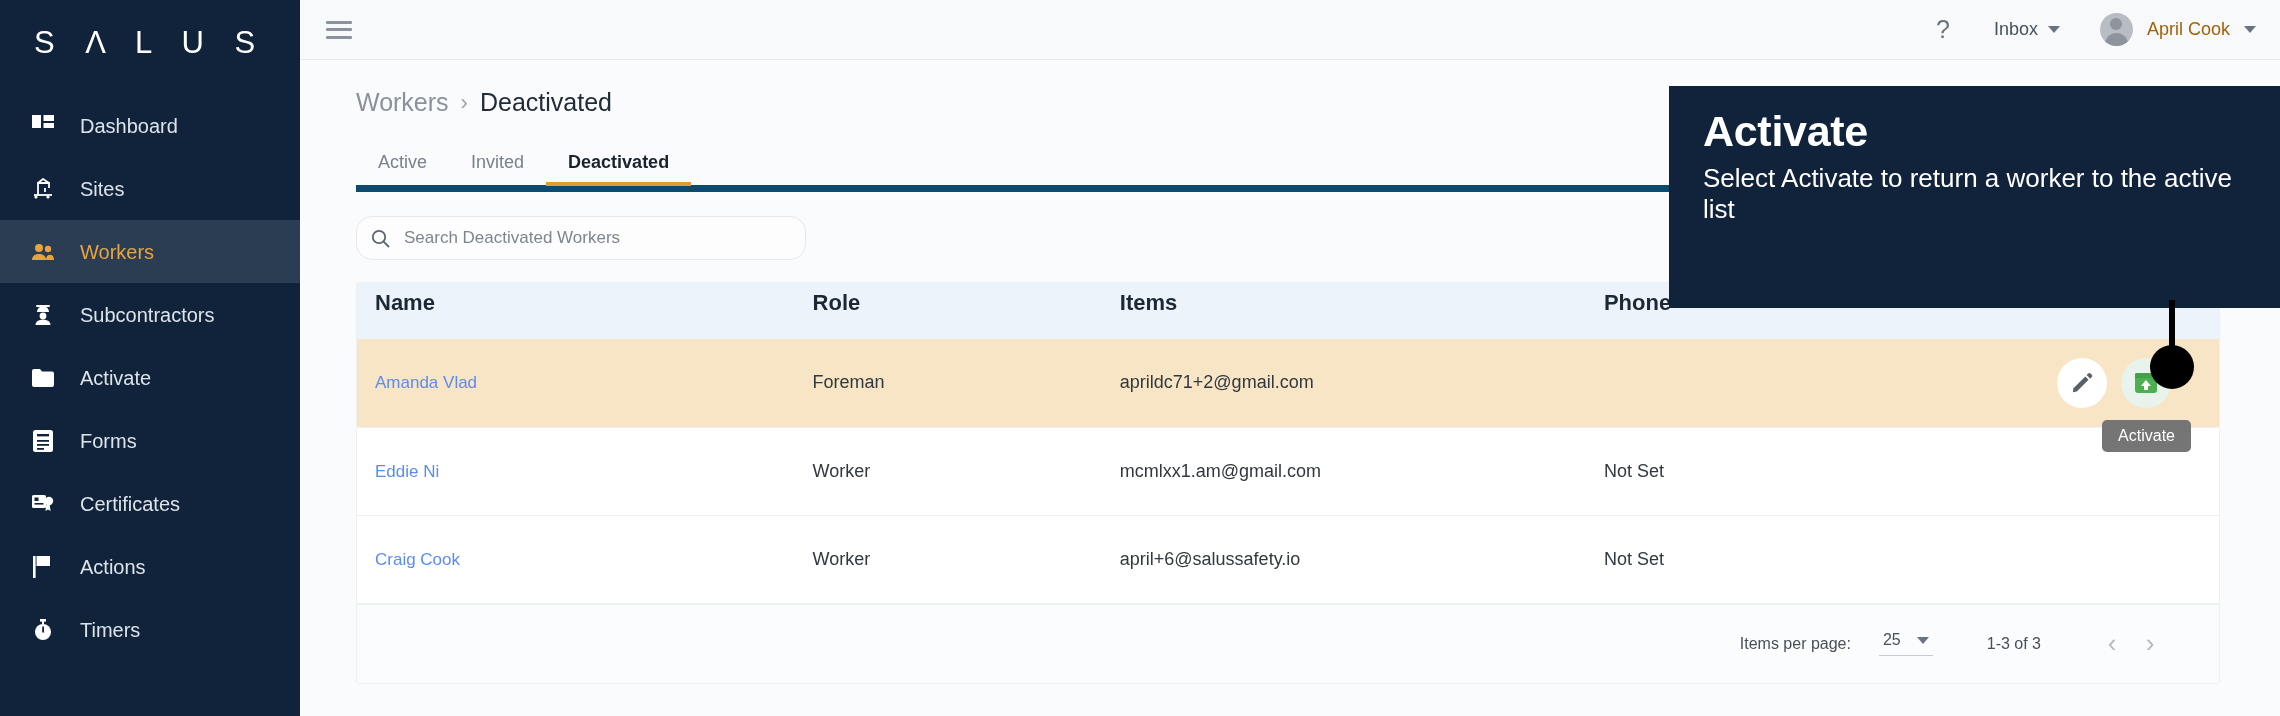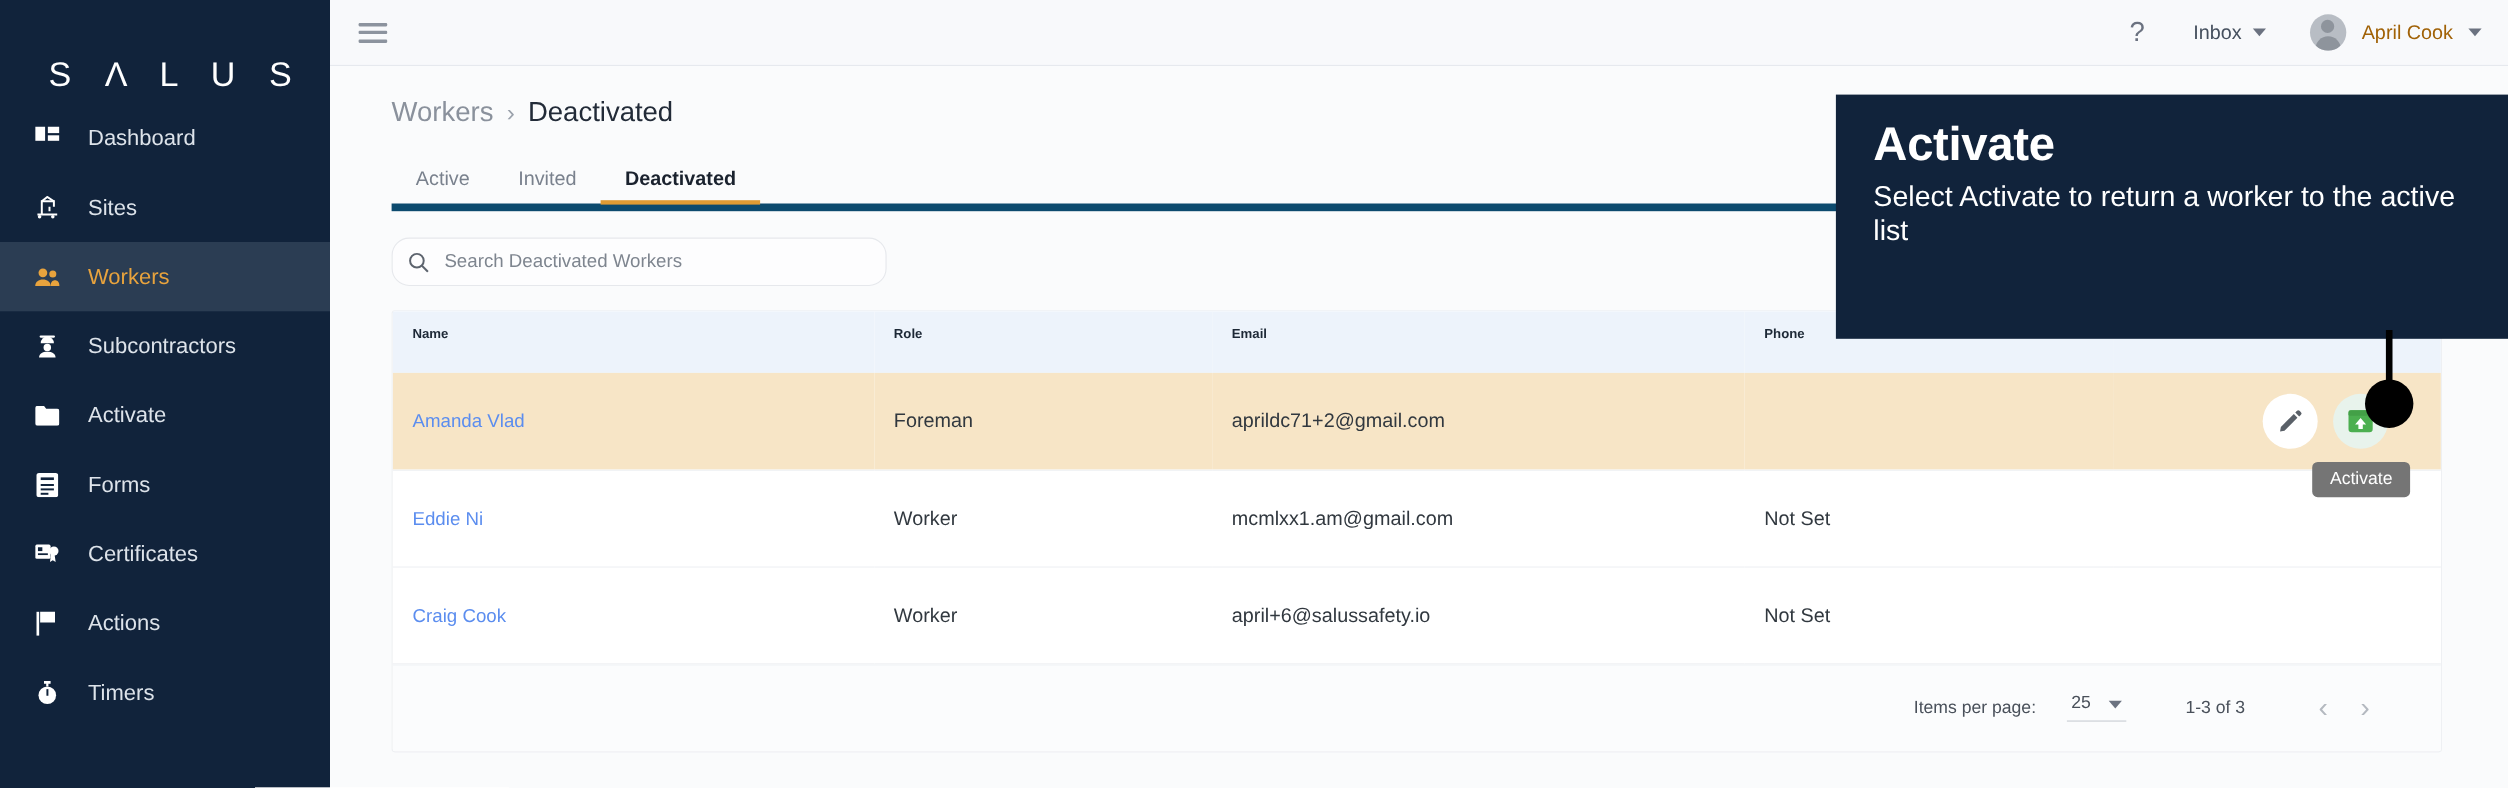--- a/index.html
+++ b/index.html
@@ -28,22 +28,22 @@
     width: 300px;
     min-width: 300px;
     background: #11233b;
     height: 716px;
     position: relative;
     overflow: hidden;
   }
   .brand {
     height: 86px;
     display: flex;
-    align-items: flex-end;
-    padding-left: 44px;
+    align-items: center;
+    padding-left: 34px;
   }
   .brand-text {
     color: #ffffff;
     font-size: 31px;
     letter-spacing: 11px;
     font-weight: 400;
     font-family: "Liberation Sans", sans-serif;
   }
   .nav {
     margin-top: 8px;
@@ -241,21 +241,21 @@
     overflow: hidden;
   }
   table {
     width: 100%;
     border-collapse: collapse;
     table-layout: fixed;
   }
   thead th {
     background: #edf3fb;
     text-align: left;
-    font-size: 12px;
+    font-size: 22px;
     color: #1d2836;
     font-weight: bold;
     height: 56px;
     padding: 0 0 16px 18px;
     box-sizing: border-box;
   }
   .col-name  { width: 23.5%; }
   .col-role  { width: 16.5%; }
   .col-email { width: 26%; }
   .col-phone { width: 18%; }
@@ -559,21 +559,21 @@
           <input type="text" placeholder="Search Deactivated Workers" style="">
         </div>
       </div>
 
       <div class="table-card">
         <table>
           <thead>
             <tr>
               <th class="col-name">Name</th>
               <th class="col-role">Role</th>
-              <th class="col-email">Email</th>
+              <th class="col-email">Items</th>
               <th class="col-phone">Phone</th>
               <th class="col-act"></th>
             </tr>
           </thead>
           <tbody>
 
             <tr class="highlight">
               <td class="name">
                 <a>Amanda Vlad</a>
               </td>

